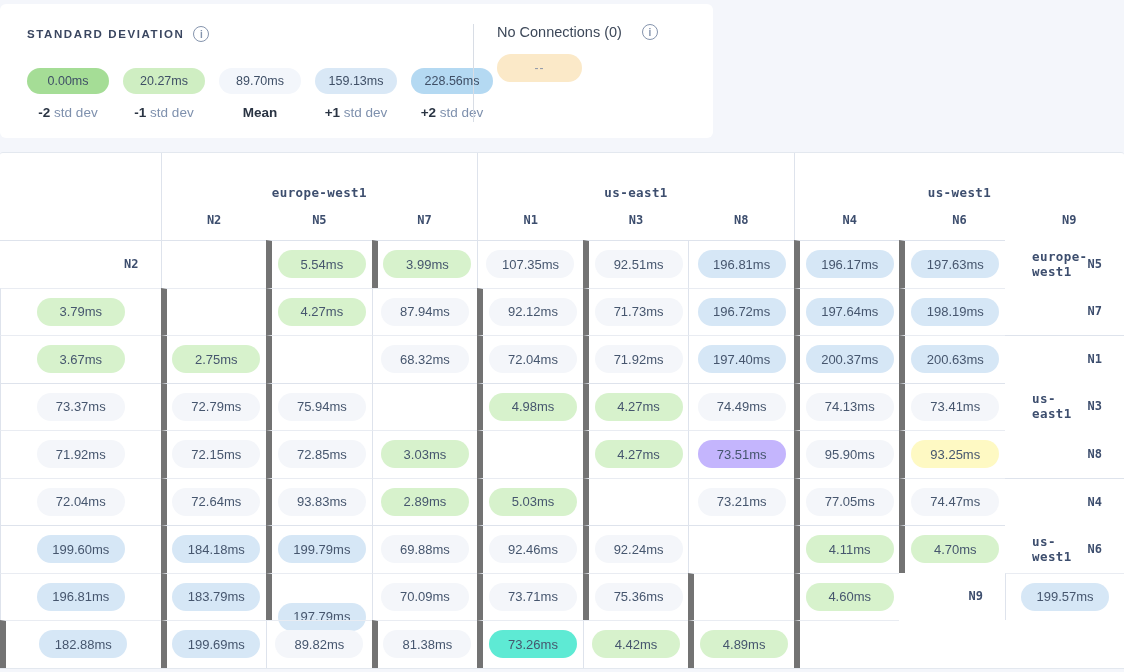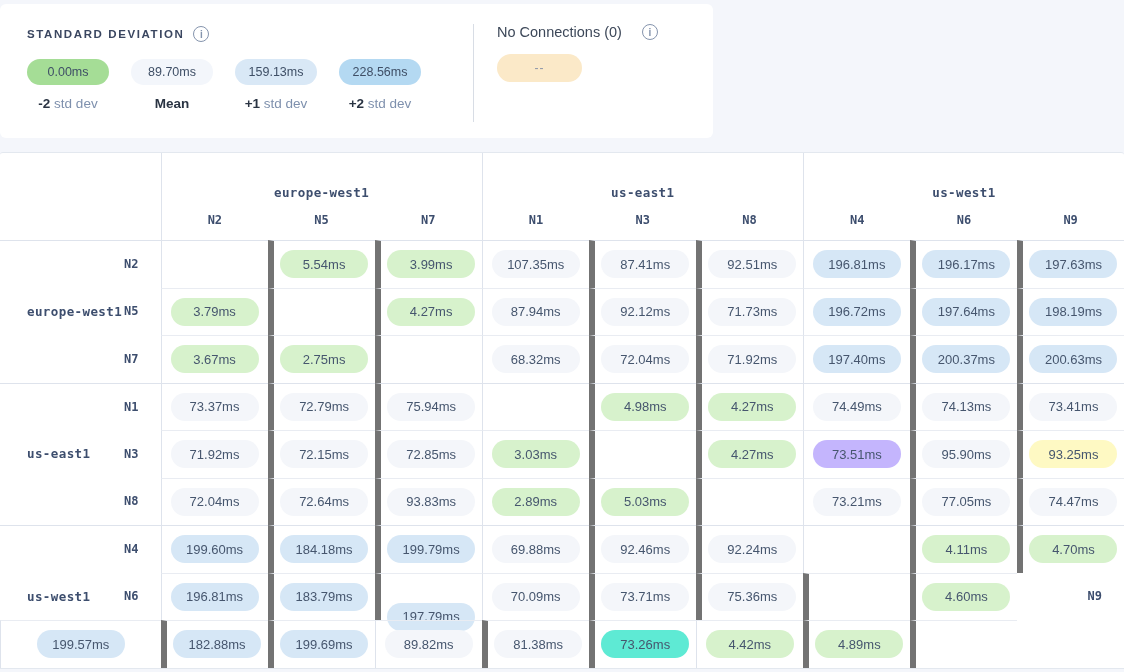--- a/index.html
+++ b/index.html
@@ -24,21 +24,21 @@
     font-size:11.5px; font-weight:bold; letter-spacing:1.6px;
     color:#3a4660;
   }
   .info-icon {
     width:16px; height:16px; border:1.4px solid #8594ad; border-radius:50%;
     display:inline-flex; align-items:center; justify-content:center;
     color:#8594ad; font-size:10px; font-weight:bold; flex:0 0 auto;
     cursor:pointer;
   }
   .info-icon::before { content:"i"; }
-  .legend-items { display:flex; gap:22px; margin-top:17px; }
+  .legend-items { display:flex; gap:14px; margin-top:26px; }
   .legend-item { width:82px; display:flex; flex-direction:column; align-items:center; }
   .legend-pill {
     width:82px; height:26px; border-radius:13px;
     display:flex; align-items:center; justify-content:center;
     font-size:12.5px; color:#3f4f66;
   }
   .legend-label { margin-top:11px; font-size:13.5px; white-space:nowrap; }
   .legend-label .b { font-weight:bold; color:#2a3443; }
   .legend-label .r { color:#7e90ad; }
 
@@ -103,20 +103,24 @@
     <div class="legend-title-row">
       <span class="legend-title">STANDARD DEVIATION</span>
       <span class="info-icon"></span>
     </div>
     <div class="legend-items" id="legend-items">
         <div class="legend-item">
           <div class="legend-pill" style="background: rgb(165, 221, 150);">0.00ms</div>
           <div class="legend-label"><span class="b">-2</span><span class="r"> std dev</span></div>
         </div>
         <div class="legend-item">
+          <div class="legend-pill" style="background: rgb(207, 238, 194);">20.27ms</div>
+          <div class="legend-label"><span class="b">-1</span><span class="r"> std dev</span></div>
+        </div>
+        <div class="legend-item">
           <div class="legend-pill" style="background: rgb(243, 246, 251);">89.70ms</div>
           <div class="legend-label"><span class="b">Mean</span></div>
         </div>
         <div class="legend-item">
           <div class="legend-pill" style="background: rgb(217, 232, 246);">159.13ms</div>
           <div class="legend-label"><span class="b">+1</span><span class="r"> std dev</span></div>
         </div>
         <div class="legend-item">
           <div class="legend-pill" style="background: rgb(180, 217, 242);">228.56ms</div>
           <div class="legend-label"><span class="b">+2</span><span class="r"> std dev</span></div>
@@ -168,23 +172,20 @@
       <div class="m-cell col-left group-top">
         <div class="m-pill" style="background: rgb(215, 242, 204);">5.54ms</div>
       </div>
       <div class="m-cell col-left group-top">
         <div class="m-pill" style="background: rgb(215, 242, 204);">3.99ms</div>
       </div>
       <div class="m-cell group-left group-top">
         <div class="m-pill" style="background: rgb(244, 246, 250);">107.35ms</div>
       </div>
       <div class="m-cell col-left group-top">
-        <div class="m-pill" style="background: rgb(244, 246, 250);">87.41ms</div>
-      </div>
-      <div class="m-cell col-left group-top">
         <div class="m-pill" style="background: rgb(244, 246, 250);">92.51ms</div>
       </div>
       <div class="m-cell group-left group-top">
         <div class="m-pill" style="background: rgb(214, 231, 246);">196.81ms</div>
       </div>
       <div class="m-cell col-left group-top">
         <div class="m-pill" style="background: rgb(214, 231, 246);">196.17ms</div>
       </div>
       <div class="m-cell col-left group-top">
         <div class="m-pill" style="background: rgb(214, 231, 246);">197.63ms</div>

